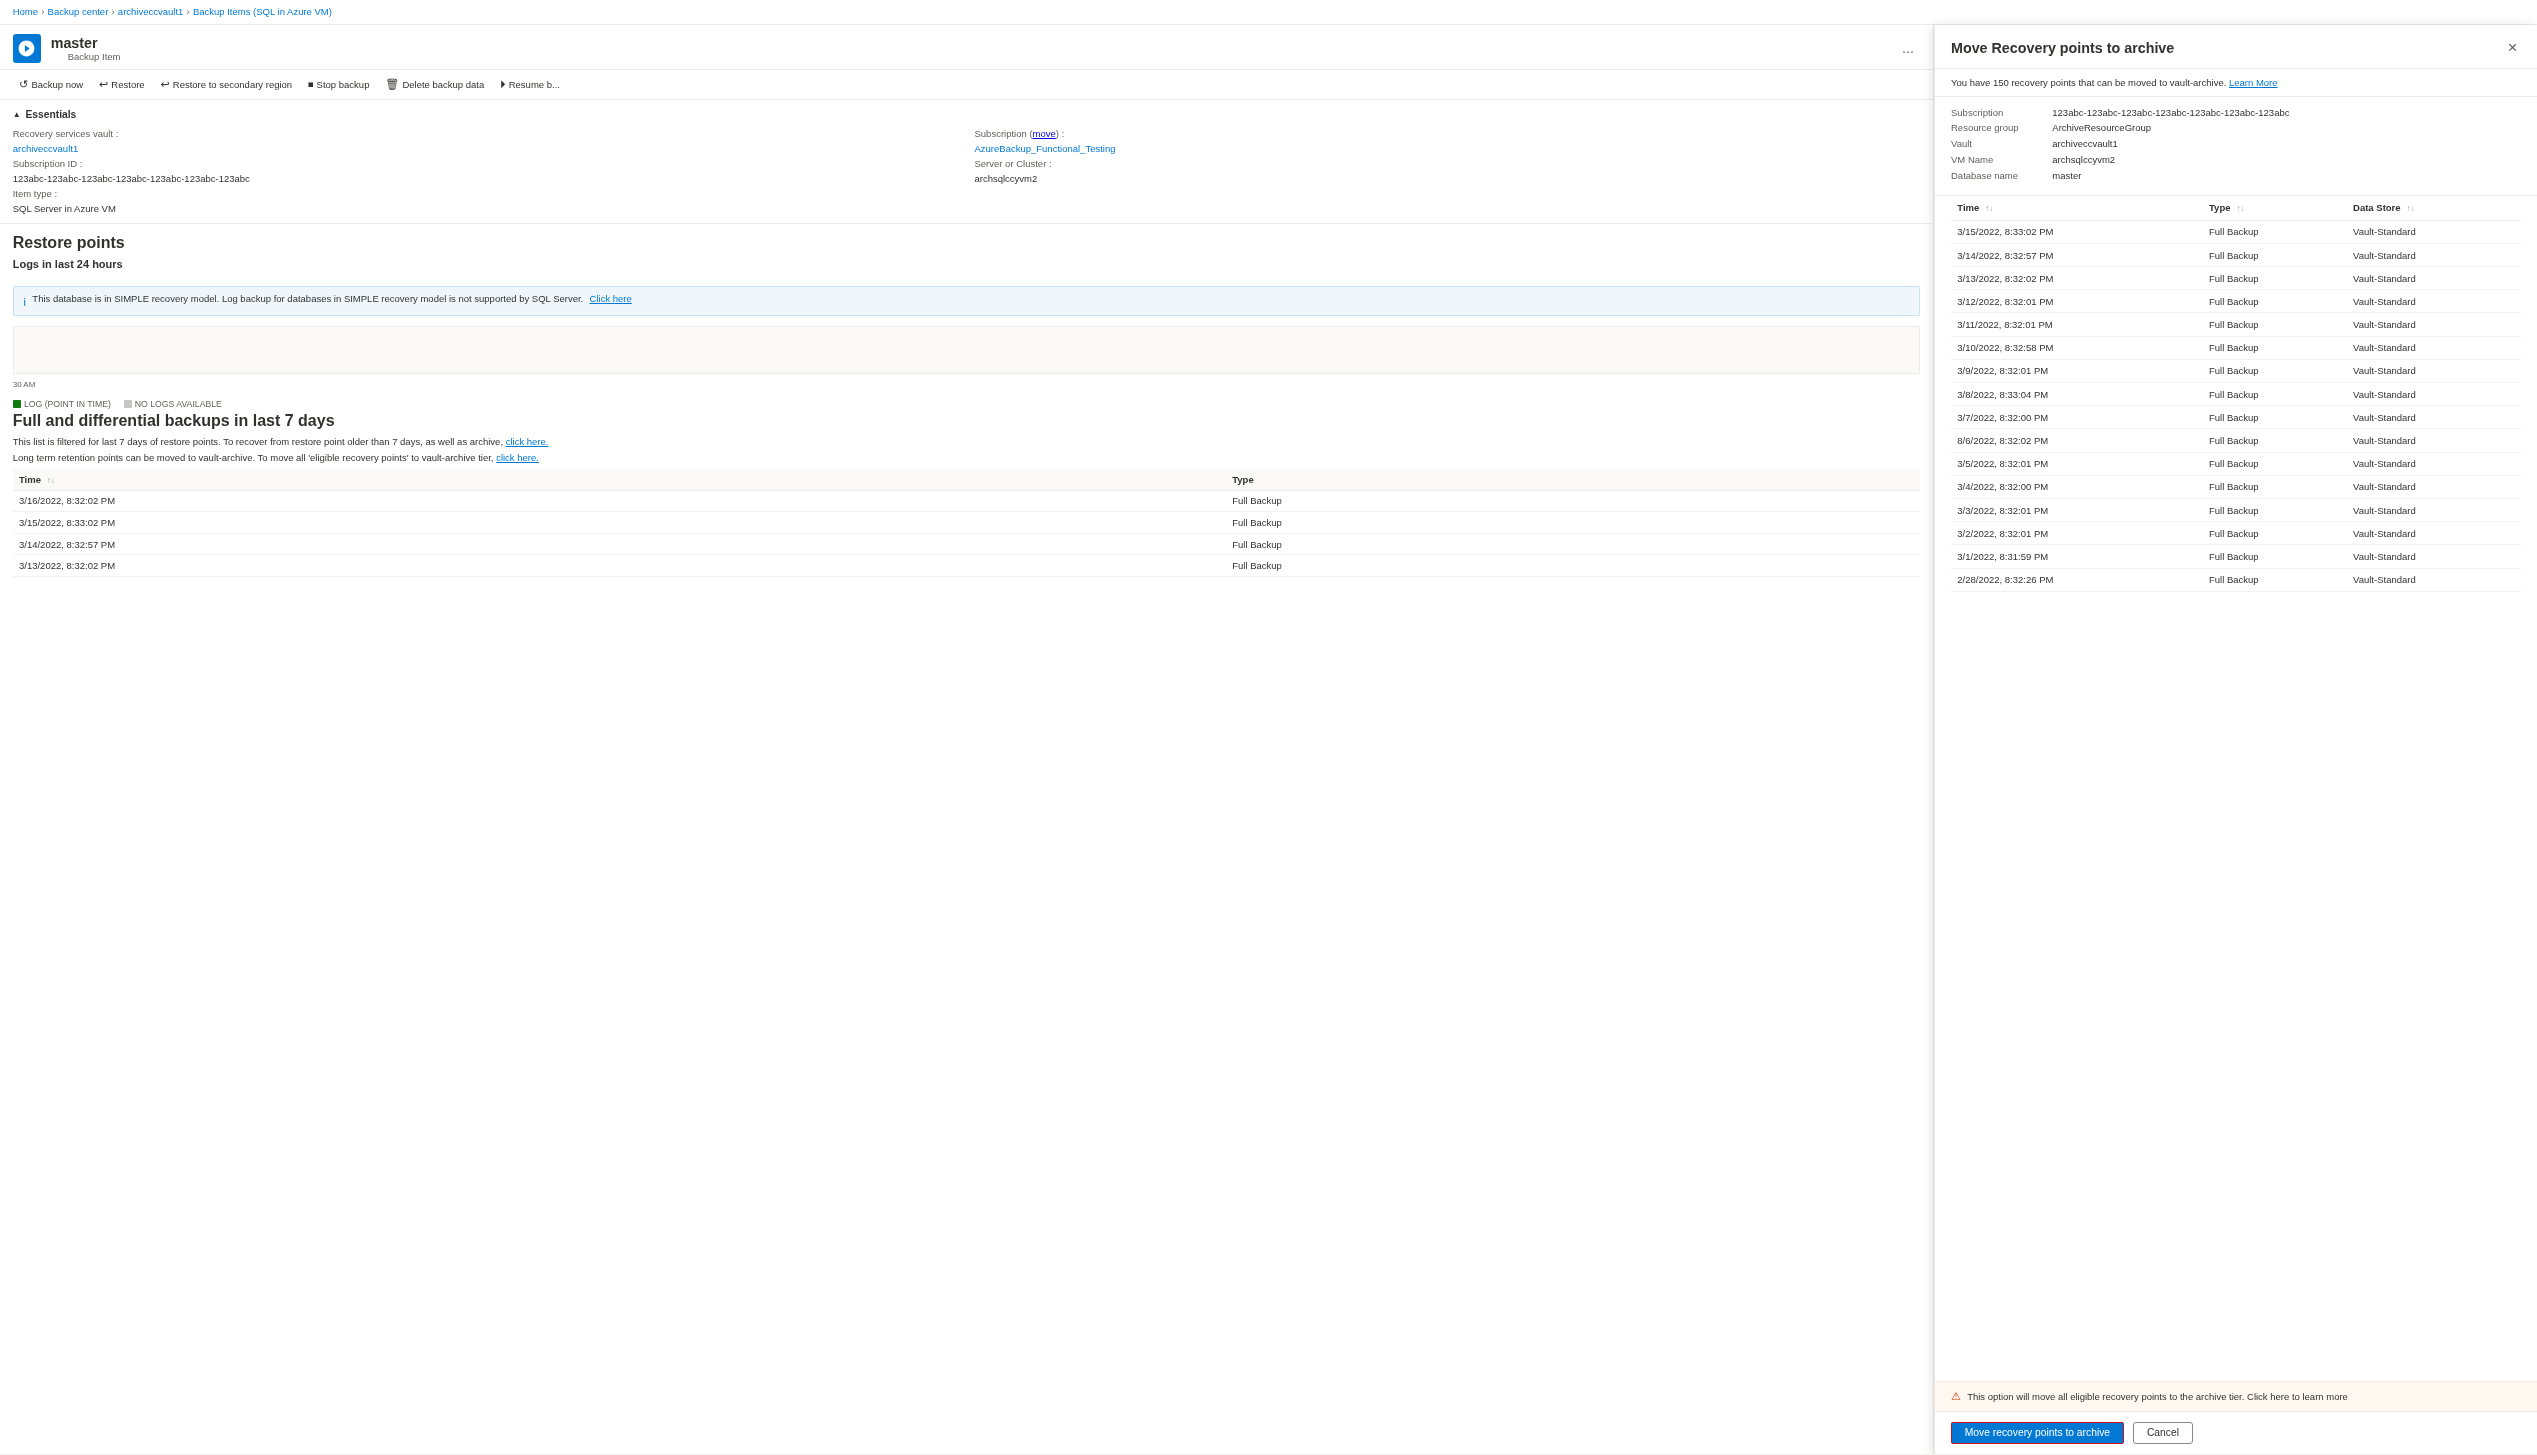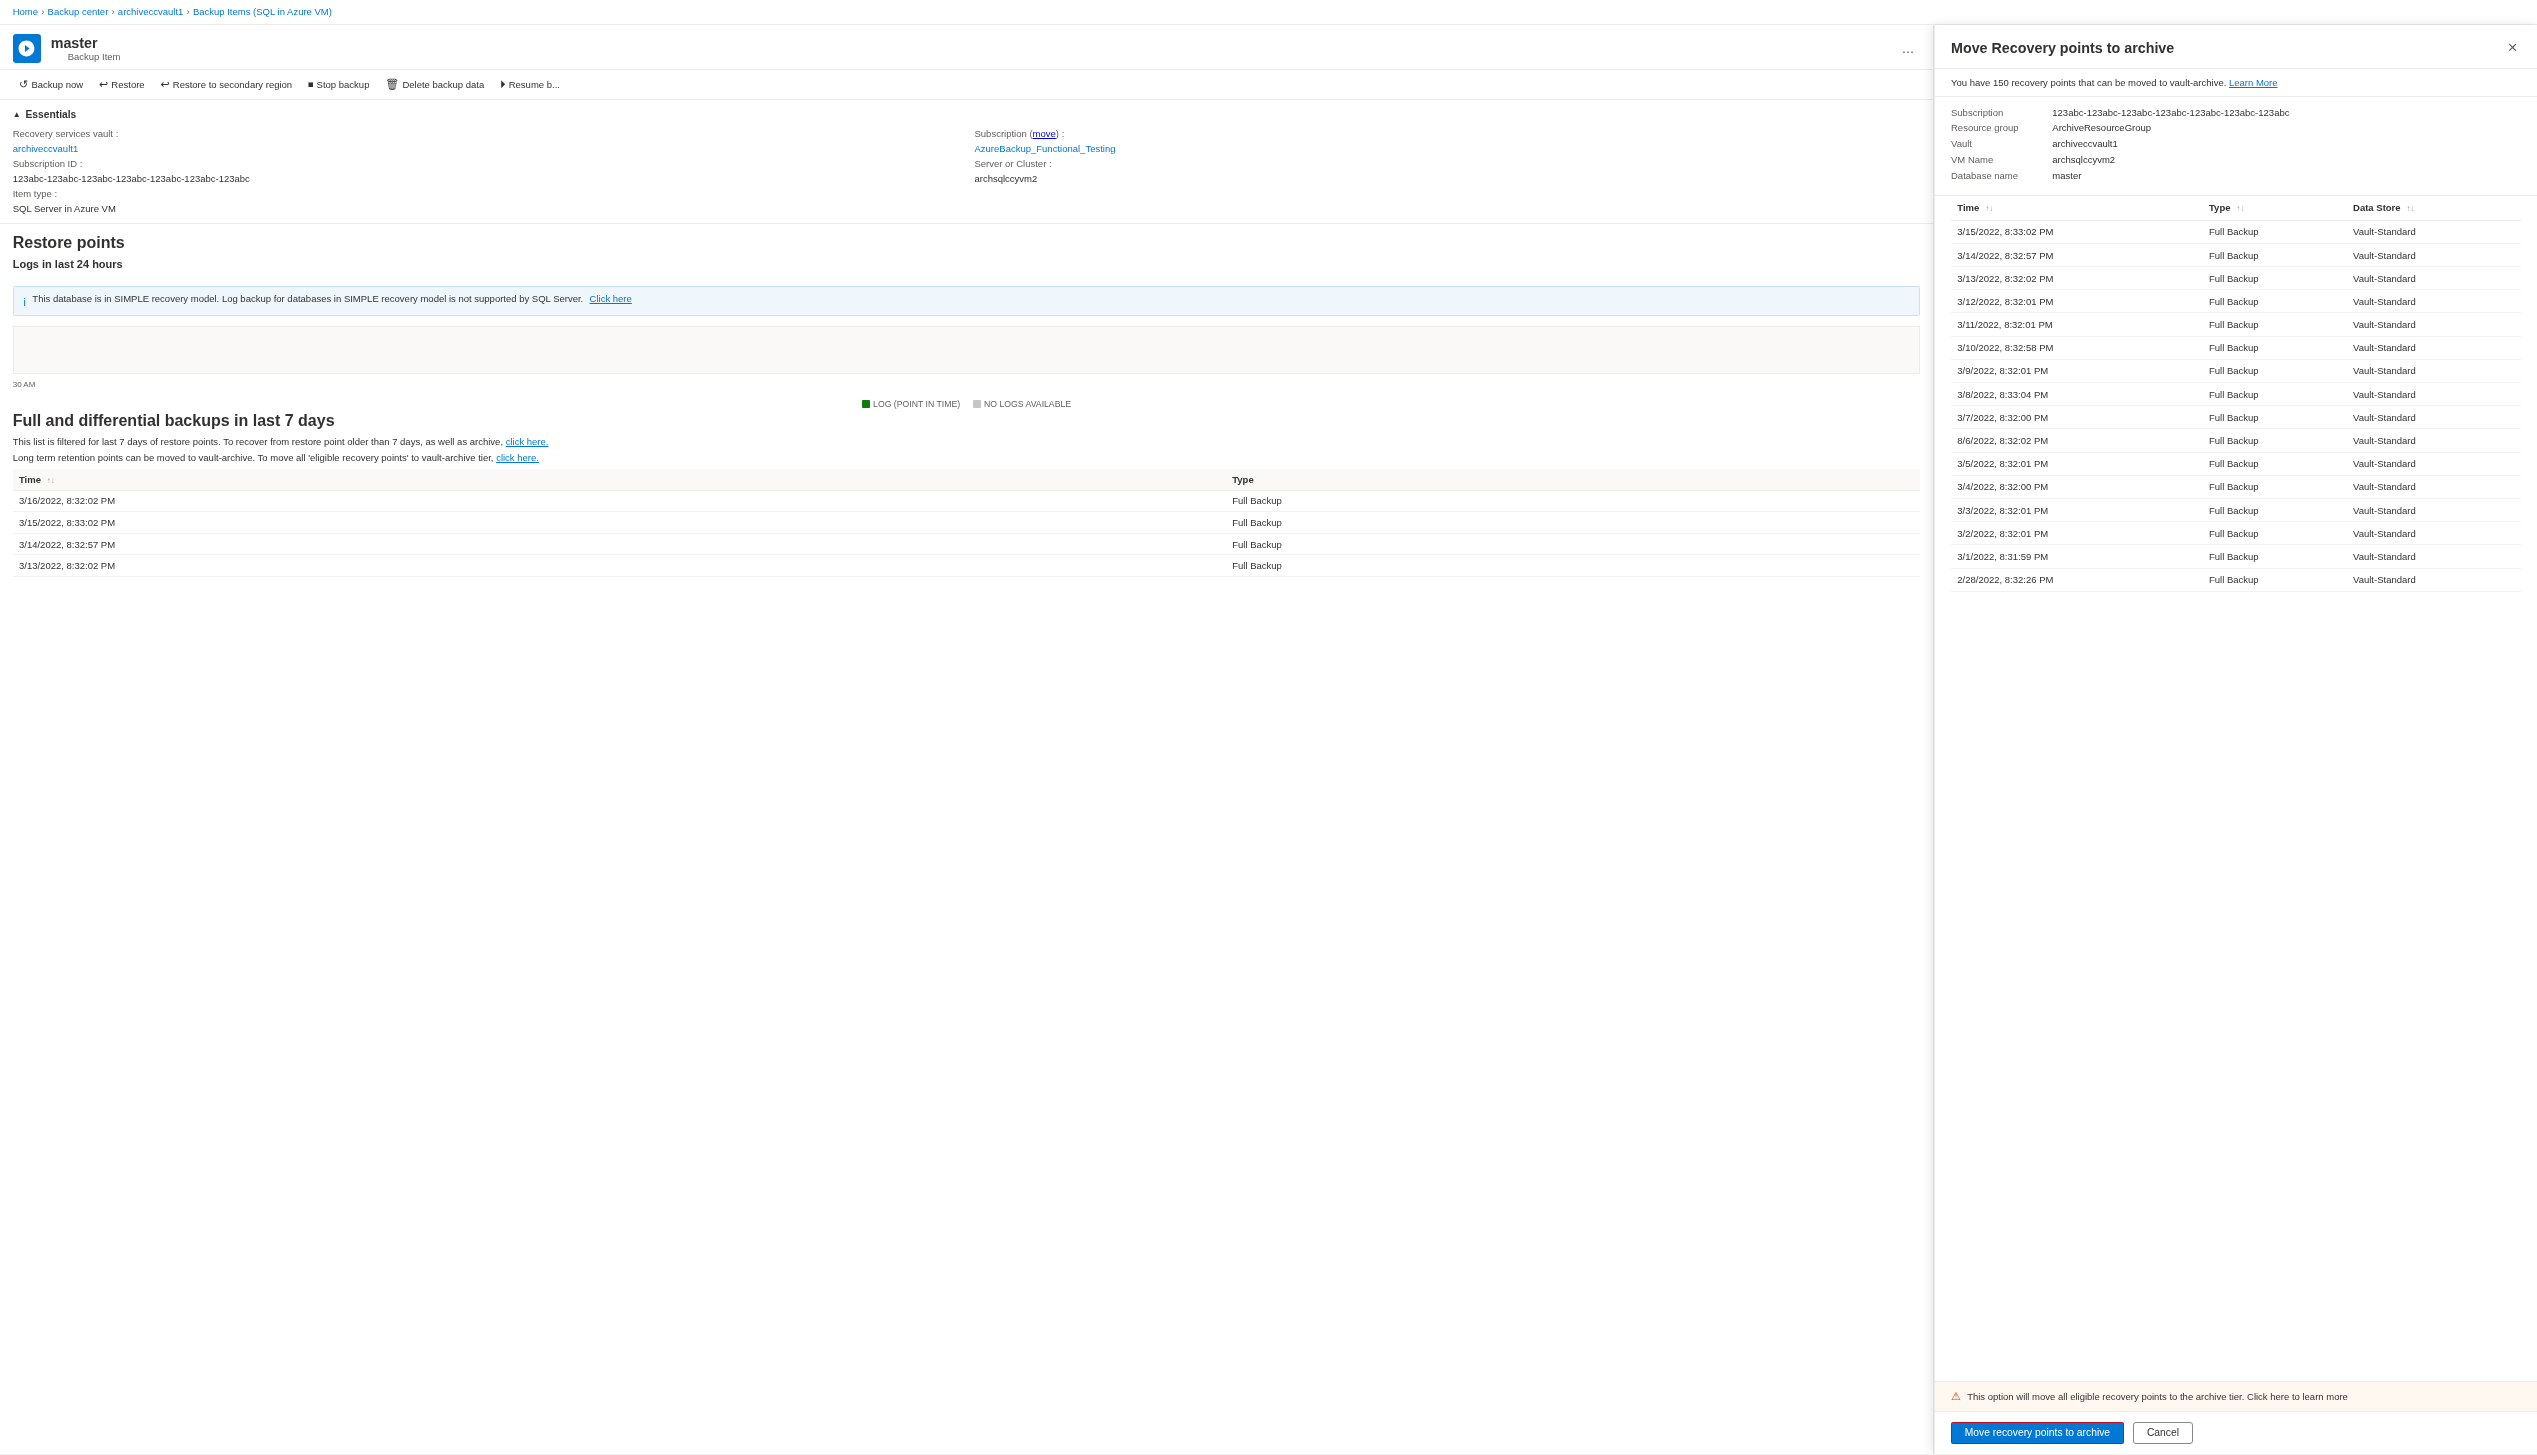--- a/index.html
+++ b/index.html
@@ -119,21 +119,20 @@
       color: #a19f9d;
     }
 
     .chart-label-row {
       display: flex;
       align-items: center;
       gap: 12.7px;
       font-size: 8.7px;
       margin-bottom: 3.2px;
       color: #605e5c;
-      justify-content: center;
     }
     .legend-item { display: flex; align-items: center; gap: 3.2px; }
     .legend-dot { width: 8px; height: 8px; border-radius: 0.8px; }
     .legend-green { background: #107c10; }
     .legend-gray { background: #c8c6c4; }
 
     .chart-x-label { font-size: 8px; color: #605e5c; margin-bottom: 9.5px; }
 
     .table-container { margin-top: 6.3px; }
     .data-table { width: 100%; border-collapse: collapse; font-size: 9.5px; }

